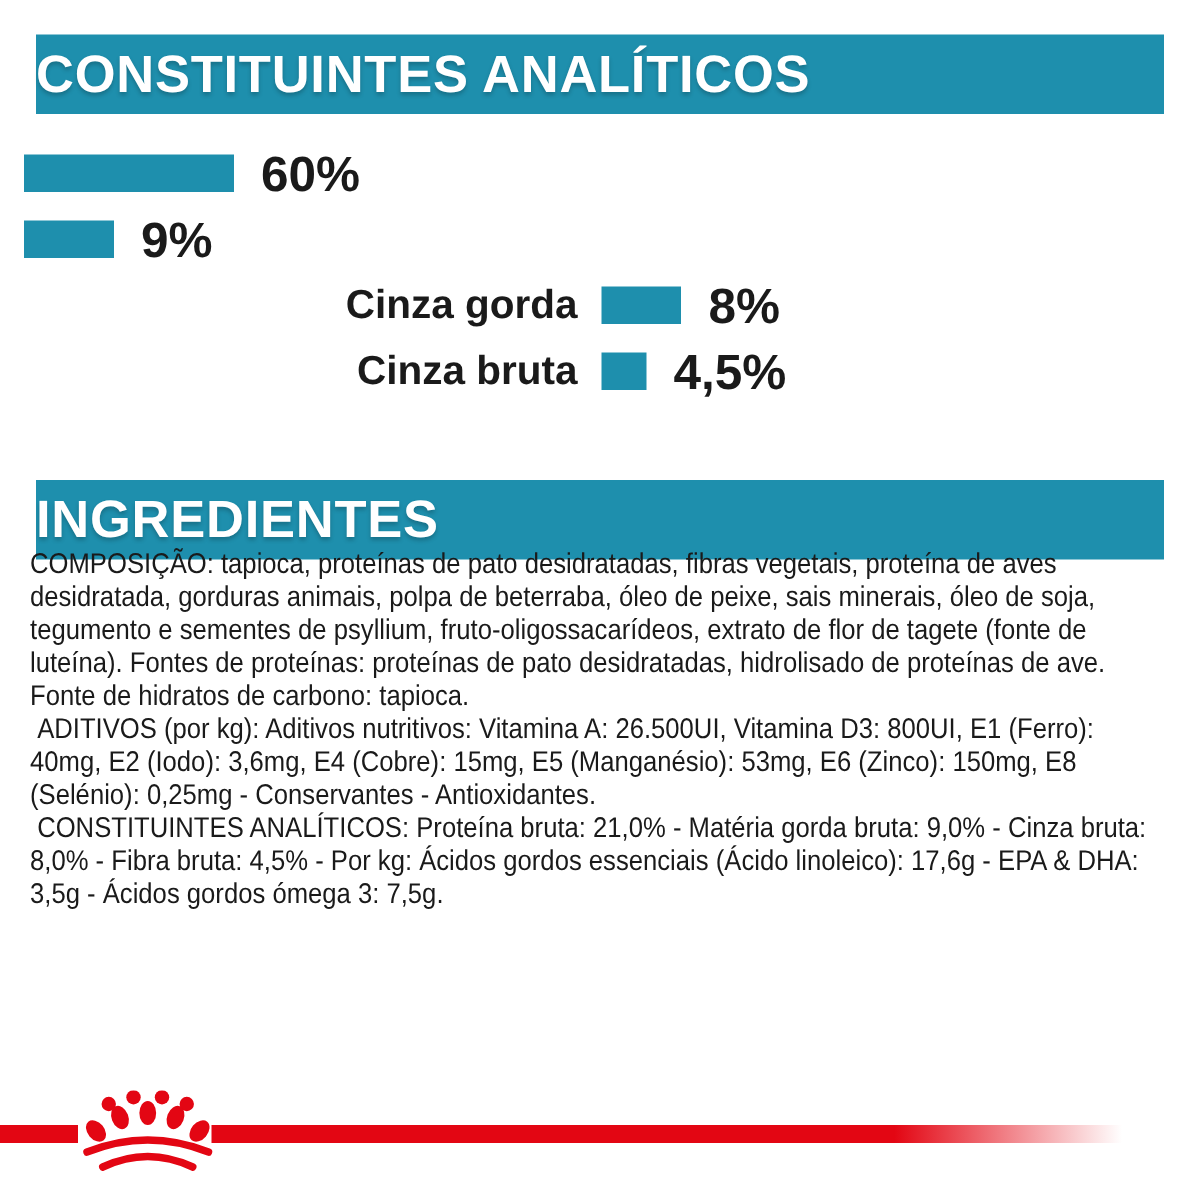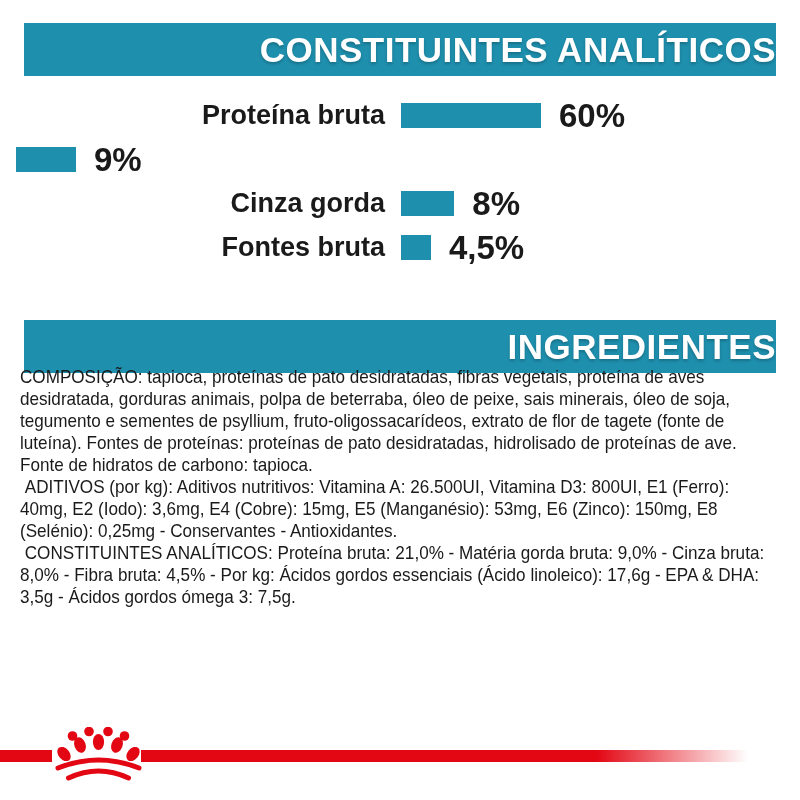--- a/index.html
+++ b/index.html
@@ -13,21 +13,21 @@
   body{
     position:relative;
     width:800px;height:800px;
     background:#ffffff;
     font-family:"Liberation Sans","DejaVu Sans",sans-serif;
     overflow:hidden;
   }
   .banner{
     position:absolute;left:24px;width:752px;height:53px;
     background:var(--teal);
-    display:flex;align-items:center;justify-content:flex-end;
+    display:flex;align-items:center;justify-content:flex-start;
   }
   .banner-title{
     color:var(--banner-text);
     font-weight:700;font-size:35px;letter-spacing:.5px;
     text-shadow:0 2px 3px rgba(0,0,0,.22);
     white-space:nowrap;
   }
   #banner-analytical{top:23px;}
   #banner-ingredients{top:300px;margin-top:20px;}
 
@@ -71,35 +71,34 @@
 </style>
 </head>
 <body>
 
 <div class="banner" id="banner-analytical">
   <span class="banner-title">CONSTITUINTES ANALÍTICOS</span>
 </div>
 
 <div id="chart">
     <div class="bar-row">
-      <span class="bar-cat">Proteína bruta</span>
       <div class="bar-rect" style="width: 140px; background: rgb(30, 143, 173);"></div>
       <span class="bar-val">60%</span>
     </div>
     <div class="bar-row">
       <div class="bar-rect" style="width: 60px; background: rgb(30, 143, 173);"></div>
       <span class="bar-val">9%</span>
     </div>
     <div class="bar-row">
       <span class="bar-cat">Cinza gorda</span>
       <div class="bar-rect" style="width: 53.3333px; background: rgb(30, 143, 173);"></div>
       <span class="bar-val">8%</span>
     </div>
     <div class="bar-row">
-      <span class="bar-cat">Fontes bruta</span>
+      <span class="bar-cat">Cinza bruta</span>
       <div class="bar-rect" style="width: 30px; background: rgb(30, 143, 173);"></div>
       <span class="bar-val">4,5%</span>
     </div>
   </div>
 
 <div class="banner" id="banner-ingredients">
   <span class="banner-title">INGREDIENTES</span>
 </div>
 
 <div id="ingredients-text">

